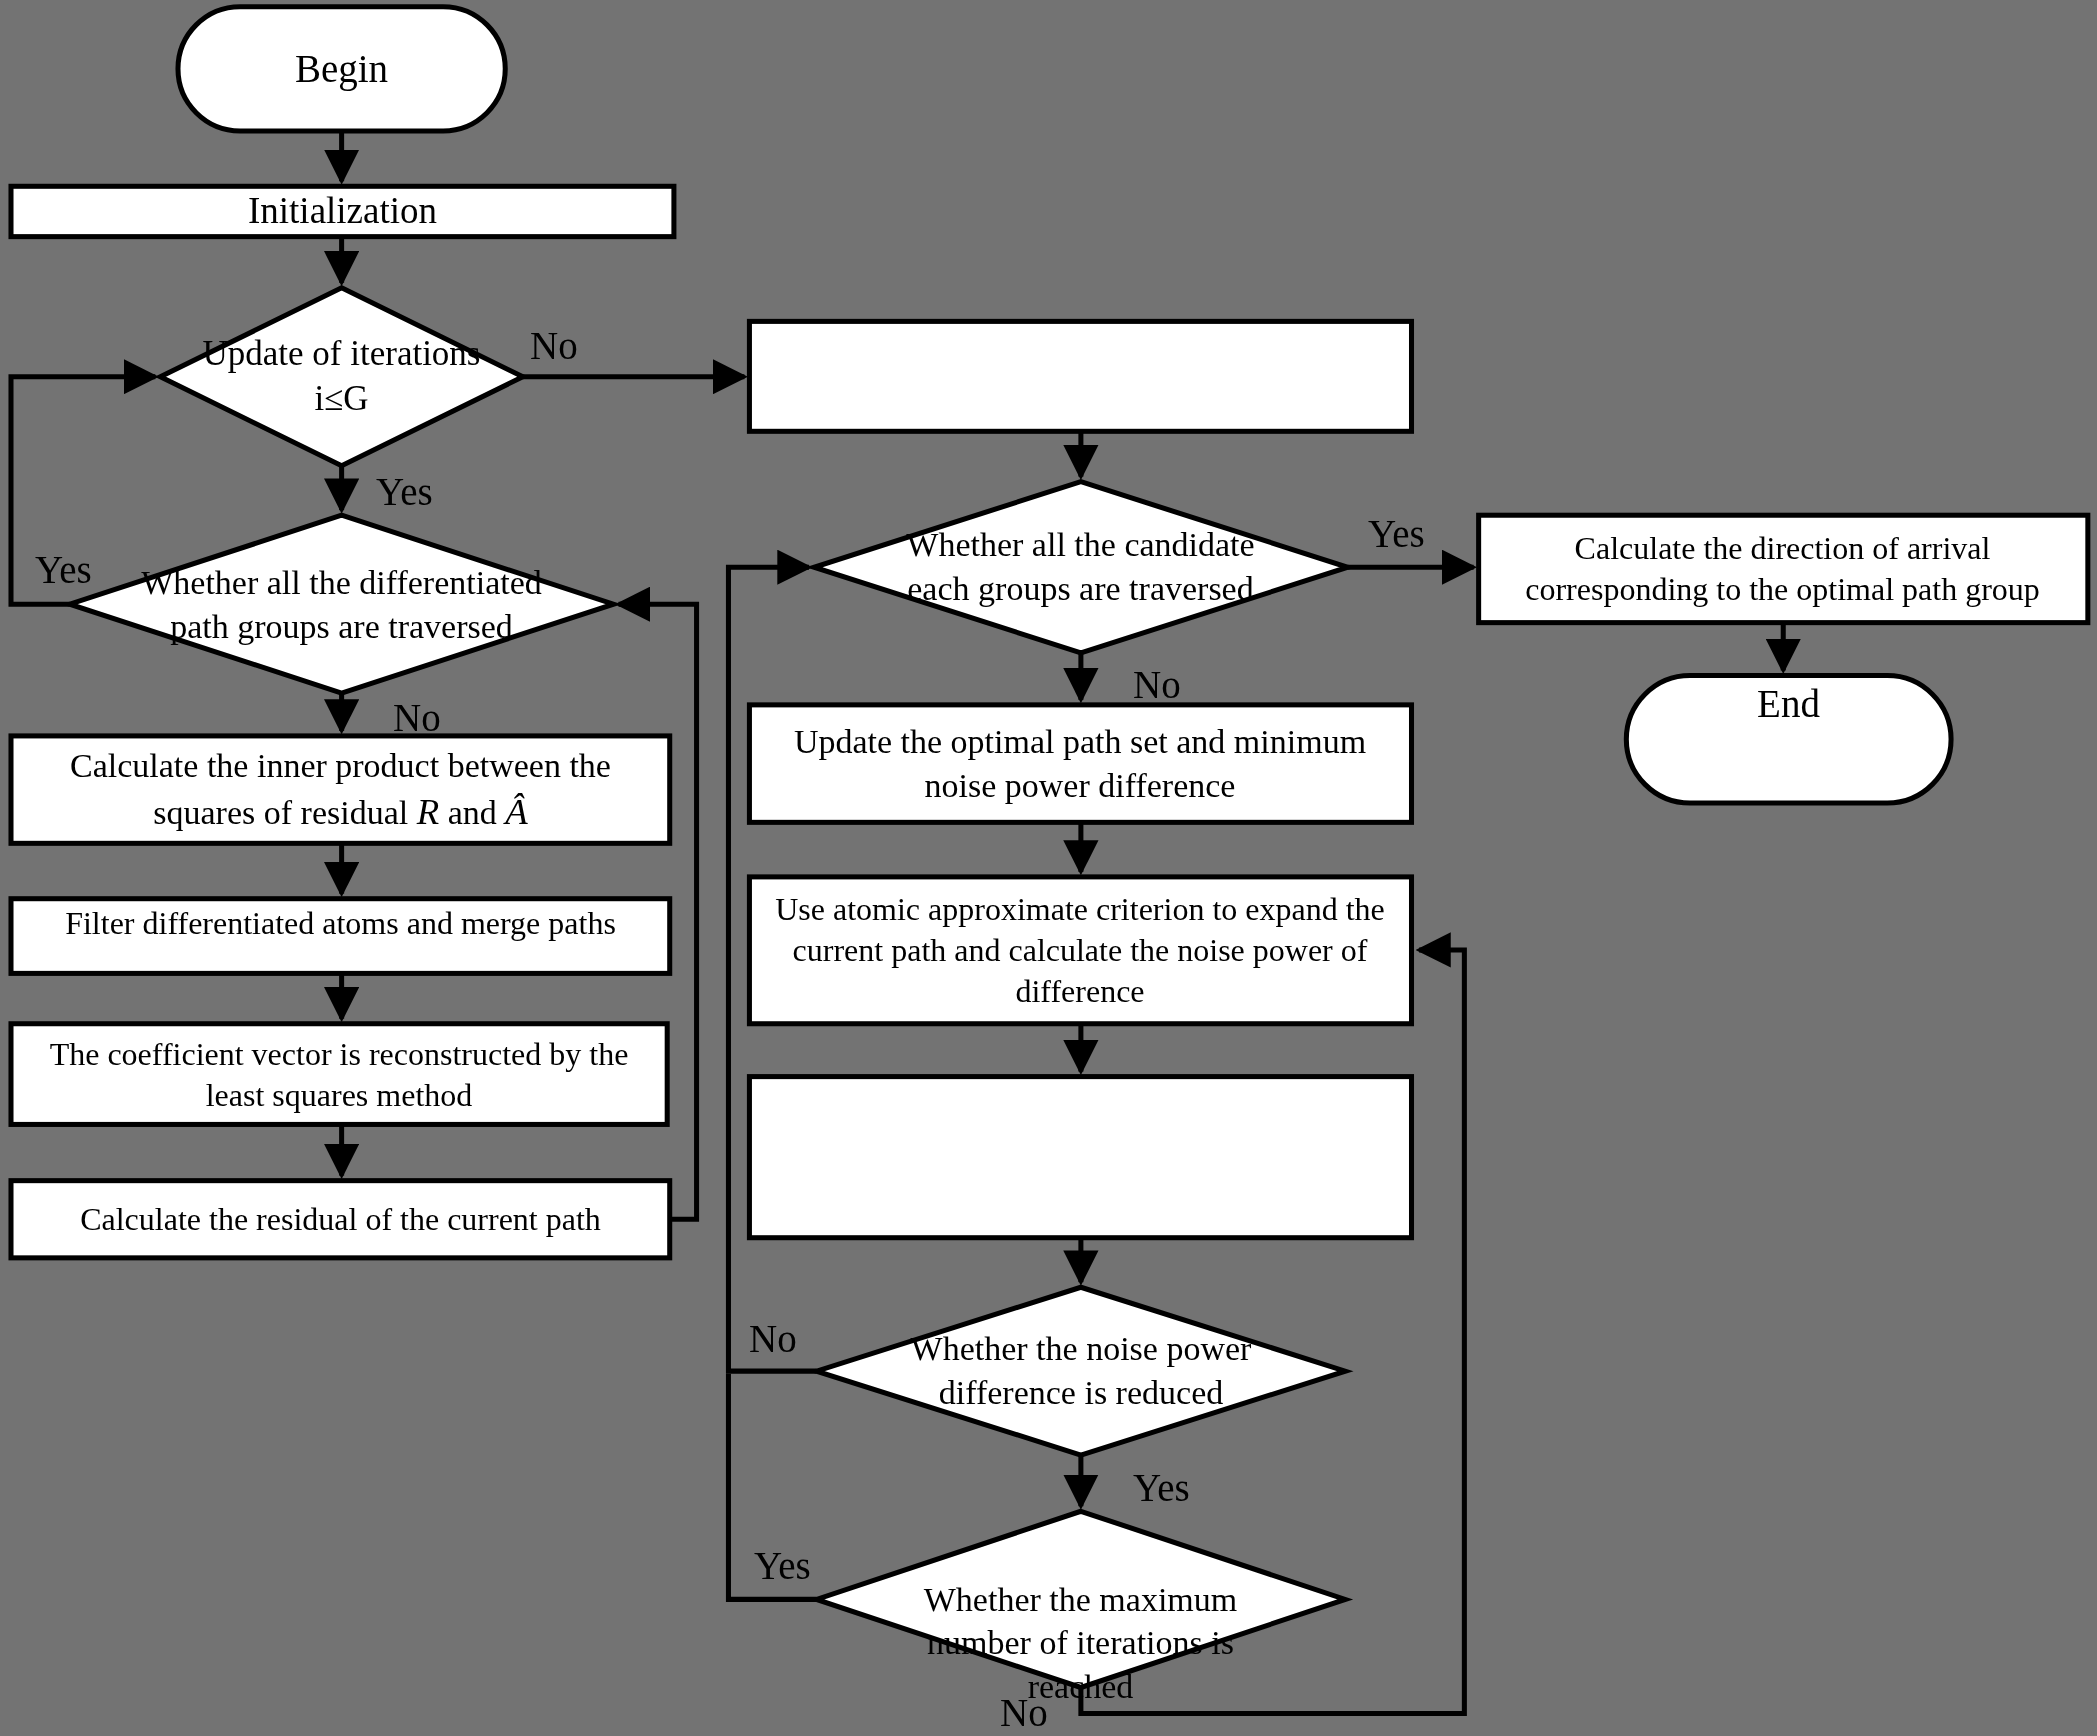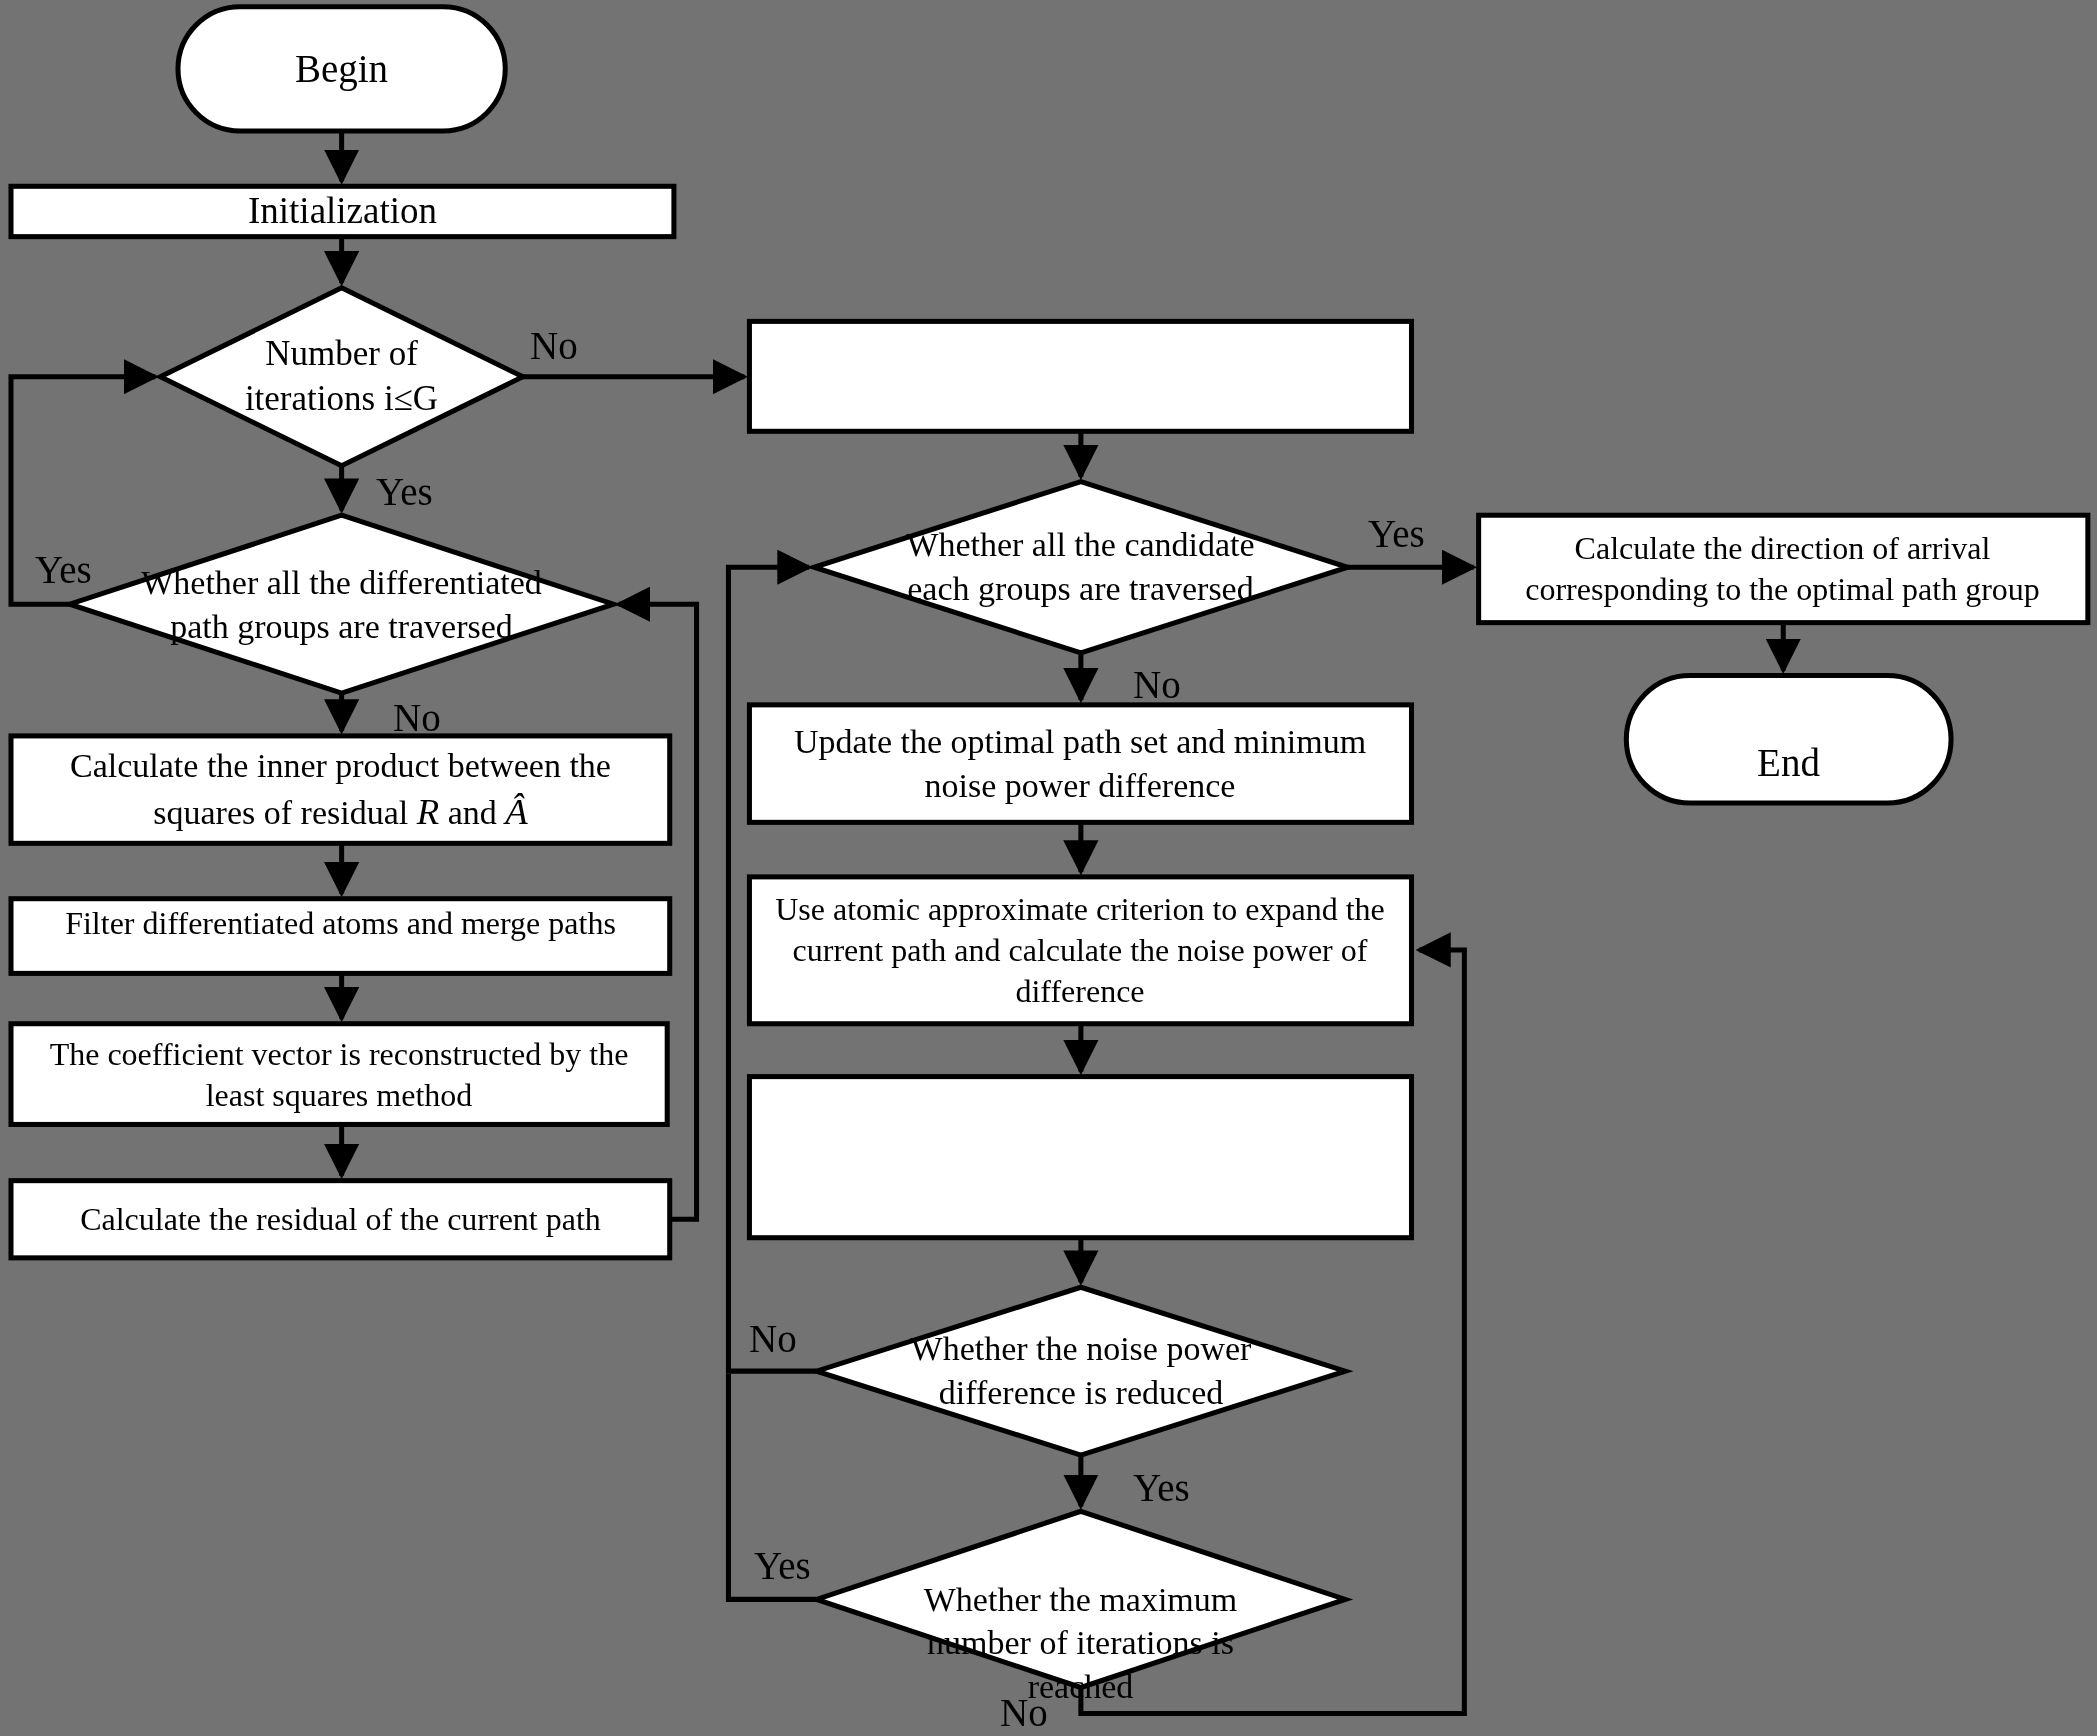--- a/index.html
+++ b/index.html
@@ -101,21 +101,21 @@
       <polygon points="1288,1801 1603,1906 1288,2011 973,1906"></polygon>
       <rect x="1762" y="614" width="726" height="128"></rect>
       <rect x="1938" y="805" width="387" height="152" rx="76" ry="76"></rect>
     </g>
   </svg>
 
   <div class="node-label fs46" style="left:178px; top:6.7px; width:327px; height:124px;">Begin</div>
 
   <div class="node-label fs44" style="left:11px; top:186px; width:663px; height:50px;">Initialization</div>
 
-  <div class="node-label fs42" style="left:199px; top:302px; width:285px; height:149px;">Number of iterations i≤G</div>
+  <div class="node-label fs42" style="left:199px; top:302px; width:285px; height:149px;">Update of iterations i≤G</div>
 
   <div class="node-label" style="left:115px; top:529px; width:453px; height:151px;">Whether all the differentiated path groups are traversed</div>
 
   <div class="node-label" style="left:11px; top:736px; width:659px; height:107px; padding:0 25px; box-sizing:border-box;">
     <span><span>Calculate the inner product between the squares of residual </span><span class="mvar">R</span><span> and </span><span class="mvar">Â</span></span>
   </div>
 
   <div class="node-label fs38" style="left:11px; top:886px; width:659px; height:75px;">Filter differentiated atoms and merge paths</div>
 
   <div class="node-label fs38" style="left:11px; top:1024px; width:656px; height:101px; padding:0 34px; box-sizing:border-box;">The coefficient vector is reconstructed by the least squares method</div>
@@ -129,21 +129,21 @@
 
   <div class="node-label fs38" style="left:749px; top:877px; width:662px; height:147px; padding:0 18.5px; box-sizing:border-box;">Use atomic approximate criterion to expand the current path and calculate the noise power of difference</div>
 
 
   <div class="node-label" style="left:892px; top:1309px; width:378px; height:124px;">Whether the noise power difference is reduced</div>
 
   <div class="node-label" style="left:896px; top:1530px; width:369px; height:138px;margin-top:44px;">Whether the maximum number of iterations is reached</div>
 
   <div class="node-label fs38" style="left:1478px; top:515px; width:609px; height:107px; padding:0 21px; box-sizing:border-box;">Calculate the direction of arrival corresponding to the optimal path group</div>
 
-  <div class="node-label fs46" style="left:1626px; top:699px; width:325px; height:128px;">End</div>
+  <div class="node-label fs46" style="left:1626px; top:640px; width:325px; height:128px;">End</div>
 
   <div class="edge-label" style="left:530px; top:326px;">No</div>
   <div class="edge-label" style="left:376px; top:472px;">Yes</div>
   <div class="edge-label" style="left:35px; top:550px;">Yes</div>
   <div class="edge-label" style="left:393px; top:698px;">No</div>
   <div class="edge-label" style="left:1368px; top:514px;">Yes</div>
   <div class="edge-label" style="left:1133px; top:665px;">No</div>
   <div class="edge-label" style="left:749px; top:1319px;">No</div>
   <div class="edge-label" style="left:1133px; top:1468px;">Yes</div>
   <div class="edge-label" style="left:754px; top:1546px;">Yes</div>

